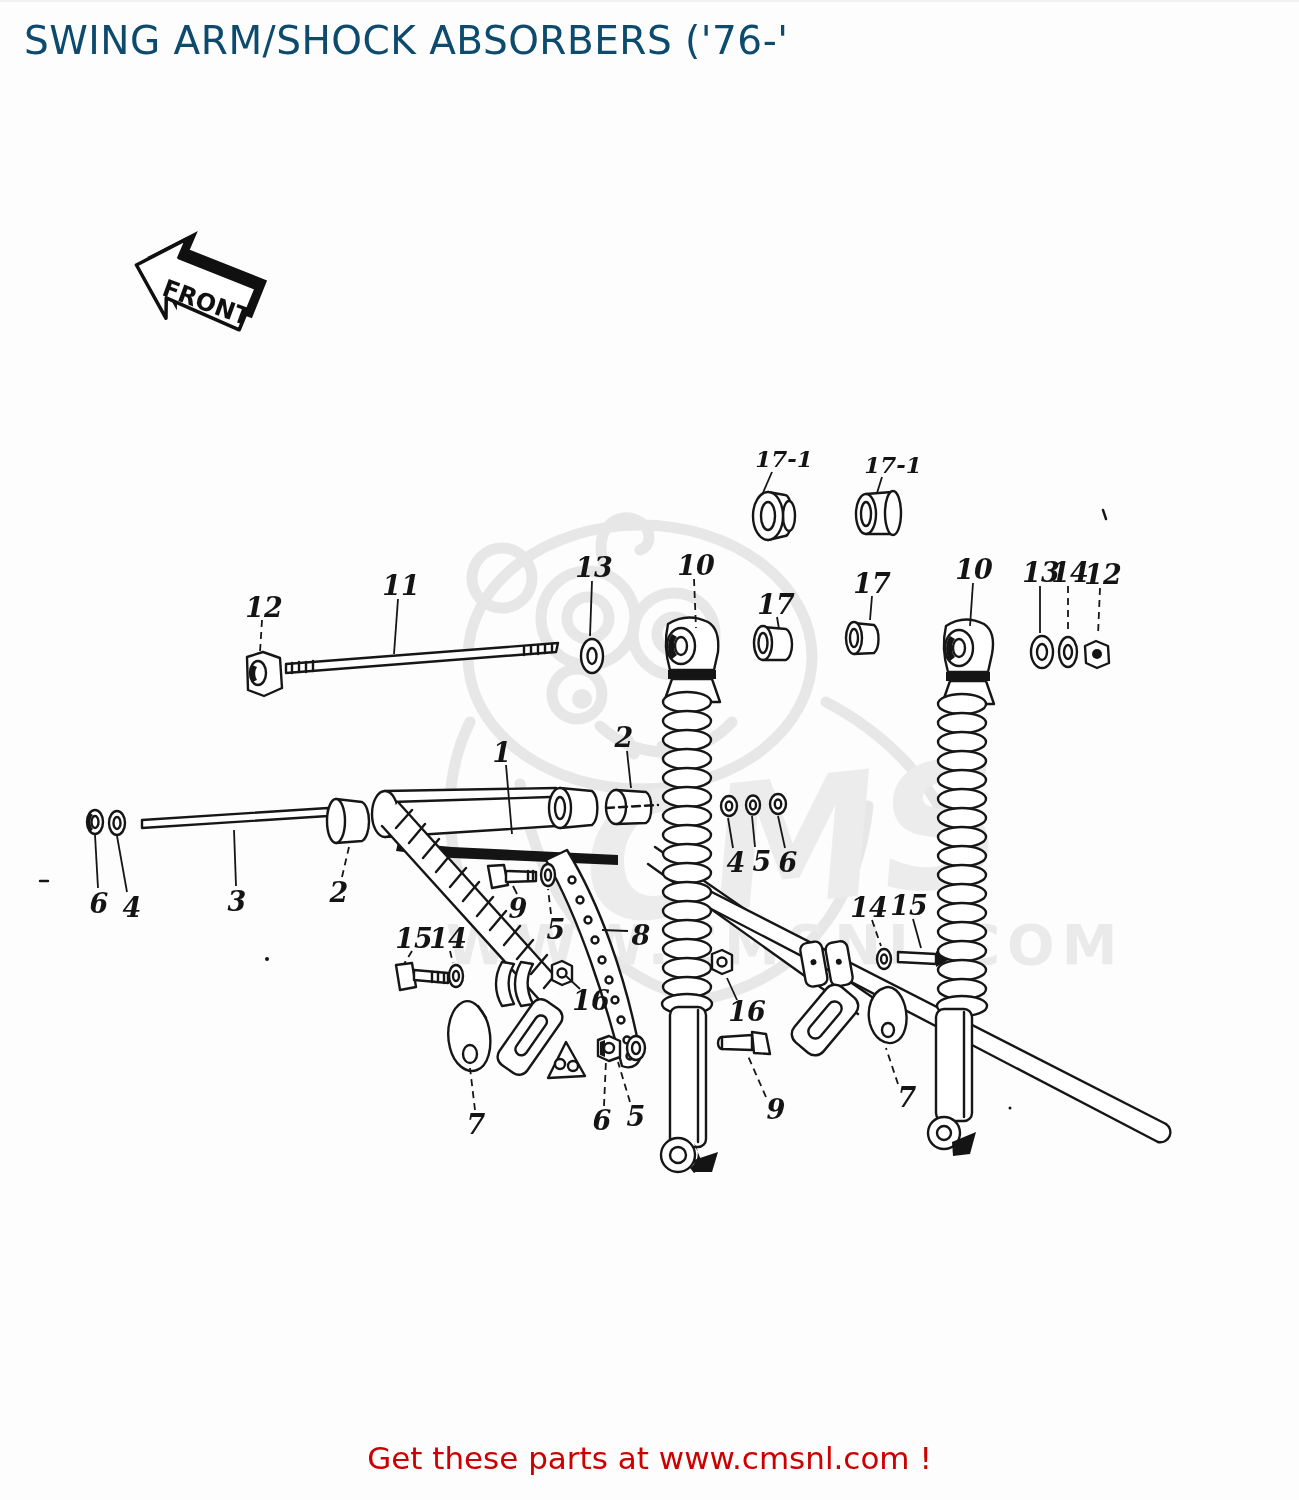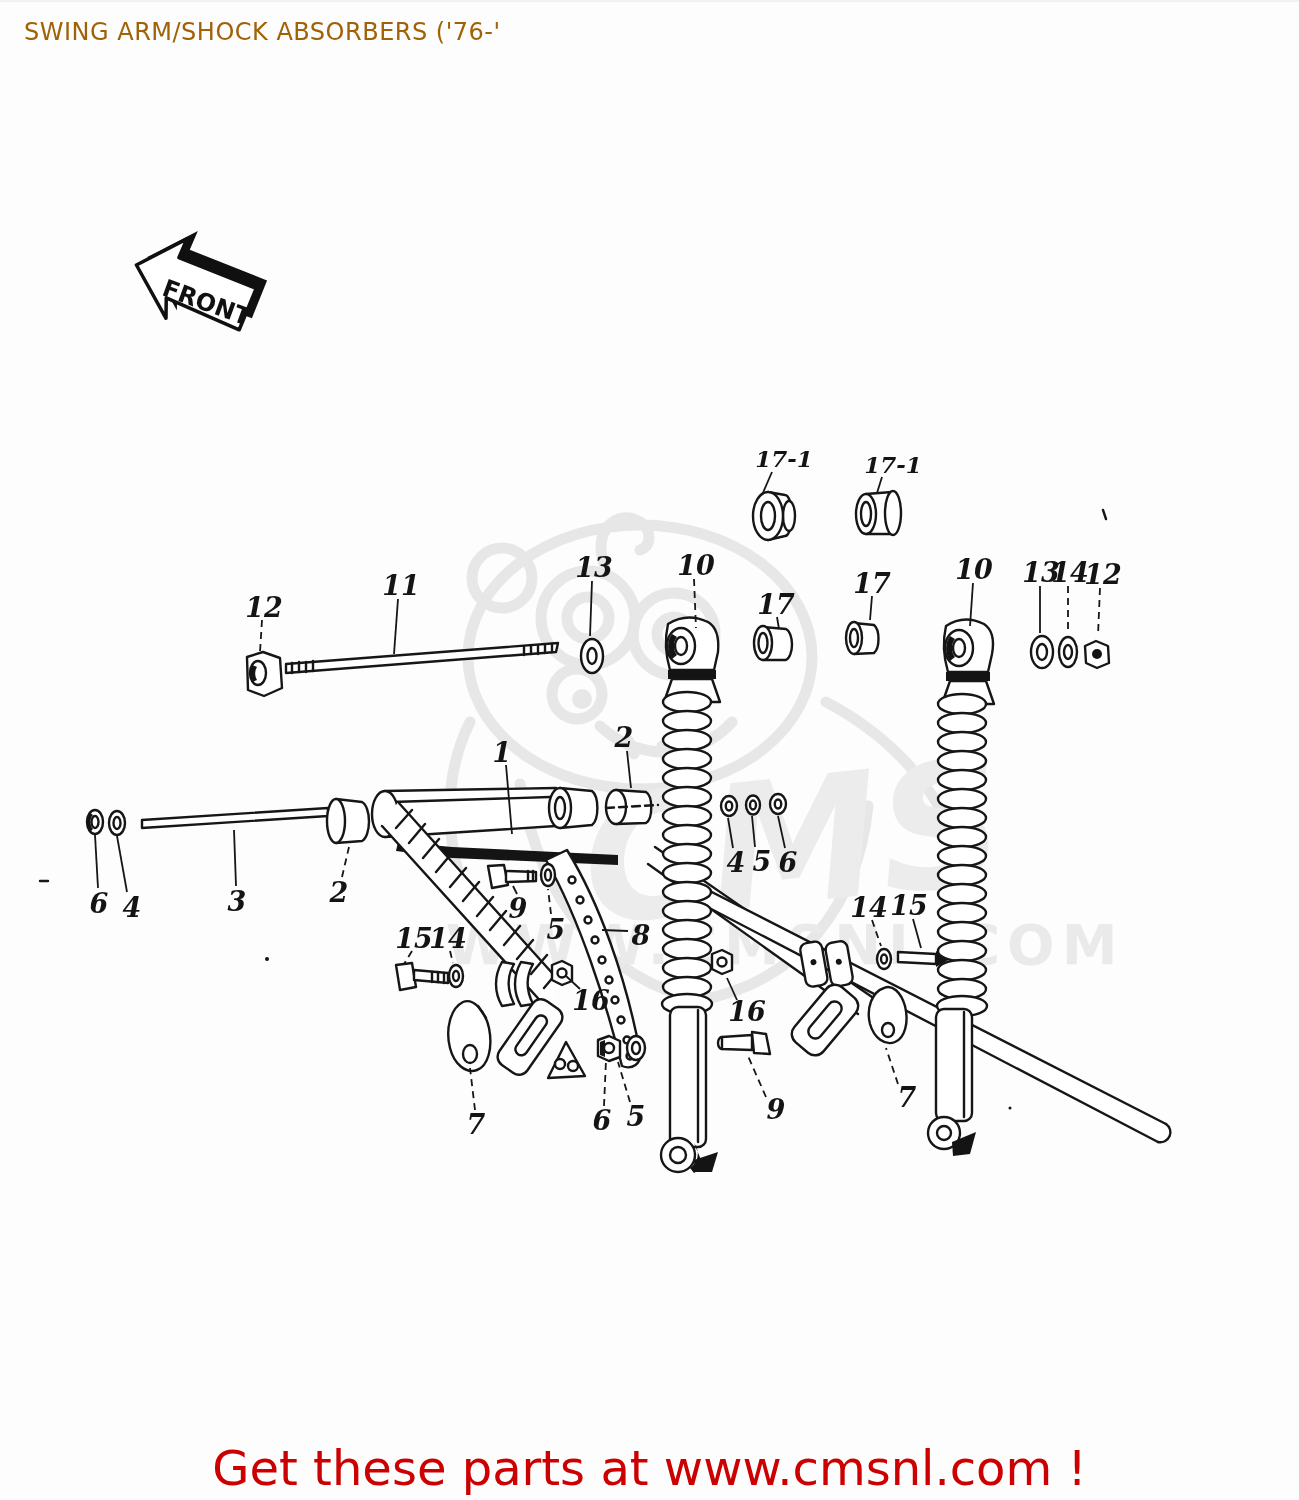--- a/index.html
+++ b/index.html
@@ -1,20 +1,20 @@
 <!DOCTYPE html>
 <html><head>
 <meta charset="utf-8">
 <style>
   html,body{margin:0;padding:0;background:#ffffff;}
   .screen{position:relative;width:1299px;height:1500px;background:#fdfdfd;overflow:hidden;
           font-family:"DejaVu Sans",sans-serif;border-top:2px solid #f2f2f2;}
-  .title{position:absolute;left:24px;top:16px;font-size:24px;color:#a16207;
+  .title{position:absolute;left:24px;top:16px;font-size:39px;color:#0c4a6e;
          letter-spacing:.5px;font-family:"DejaVu Sans",sans-serif;}
-  .footer{position:absolute;left:0;right:0;top:1438px;text-align:center;font-size:48px;
+  .footer{position:absolute;left:0;right:0;top:1438px;text-align:center;font-size:31px;
           color:#cc0000;font-family:"DejaVu Sans",sans-serif;}
   svg{position:absolute;left:0;top:0;}
   .callout{font-family:"DejaVu Serif",serif;font-weight:bold;font-style:italic;fill:#141414;}
   .wm-big{font-family:"DejaVu Sans",sans-serif;font-weight:bold;font-style:italic;fill:#ececec;}
   .wm-url{font-family:"DejaVu Sans",sans-serif;font-weight:bold;fill:#eaeaea;letter-spacing:7px;}
   .front-txt{font-family:"DejaVu Sans",sans-serif;font-weight:bold;fill:#101010;}
   .ln{stroke:#161616;fill:none;stroke-width:2.4;stroke-linecap:round;stroke-linejoin:round;}
   .lnf{stroke:#161616;fill:#ffffff;stroke-width:2.4;stroke-linejoin:round;}
   .dk{fill:#141414;stroke:none;}
   .wm{stroke:#e7e7e7;fill:none;stroke-width:11;stroke-linecap:round;}

